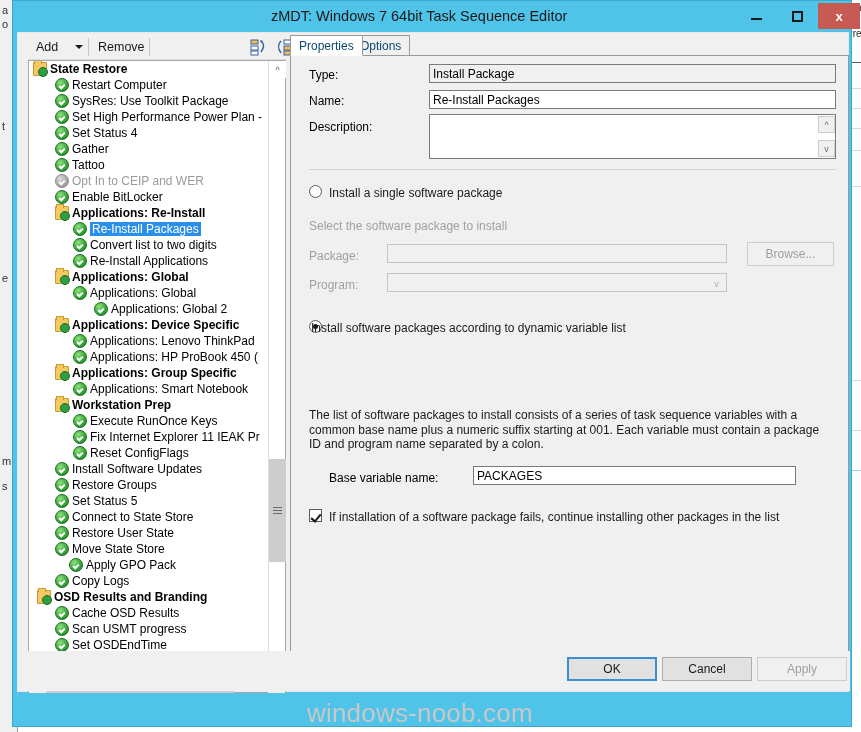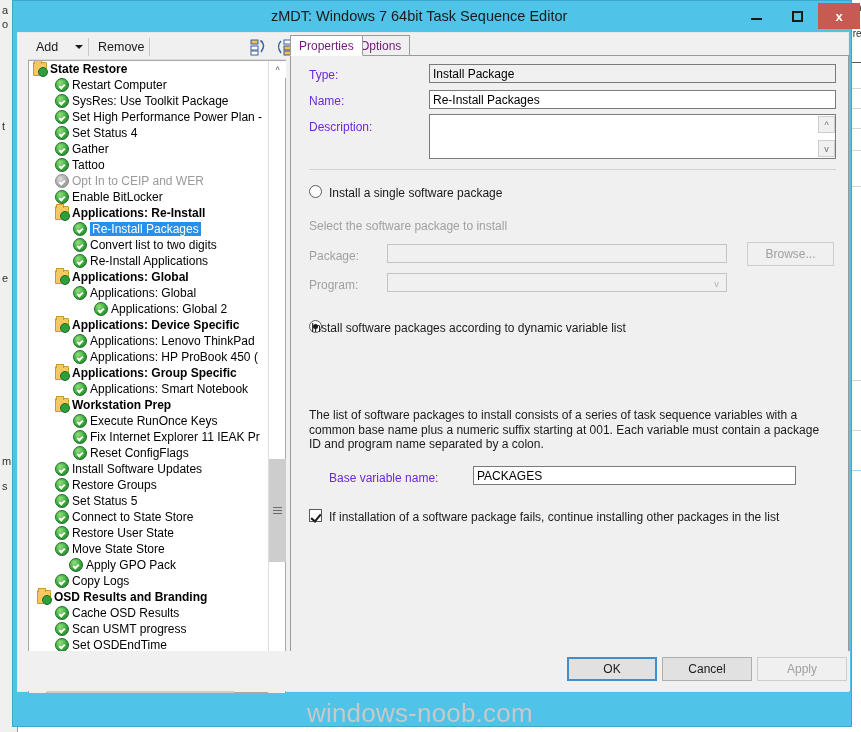--- a/index.html
+++ b/index.html
@@ -207,35 +207,35 @@
   .grip-h { height: 9px; display: flex; }
   .grip-h i { display: block; width: 1px; background: #6b6b6b; margin: 0 2px; height: 9px; }
 
   
   #right-pane {
     position: absolute; left: 272px; top: 0px; width: 560px; height: 660px;
   }
   #tabstrip { position: absolute; left: 0; top: 2px; height: 20px; }
   .tab {
     position: absolute; top: 0; height: 21px; line-height: 20px;
-    padding: 0 8px; font-size: 12px; color: #701a75;
+    padding: 0 8px; font-size: 12px; color: #0c4a6e;
     border: 1px solid #9a9a9a; background: #f0f0f0;
   }
   .tab.active { background: #ffffff; border-bottom-color: #ffffff; z-index: 3; }
   #tab-properties { left: 0; }
   #tab-options { left: 61px; background: #f0f0f0; }
 
   #tabpanel {
     position: absolute; left: 0; top: 22px; width: 559px; height: 634px;
     background: #f0f0f0;
     border: 1px solid #9a9a9a;
   }
 
   .fld-label {
-    position: absolute; font-size: 12px; color: #6d28d9;
+    position: absolute; font-size: 12px; color: #000000;
   }
   .fld-label.dis { color: #a0a0a0; }
 
   .txtbox {
     position: absolute; background: #ffffff;
     border: 1px solid #7a7a7a;
     font-size: 12px; color: #000000;
     padding: 2px 3px;
     line-height: 15px;
     overflow: hidden;

